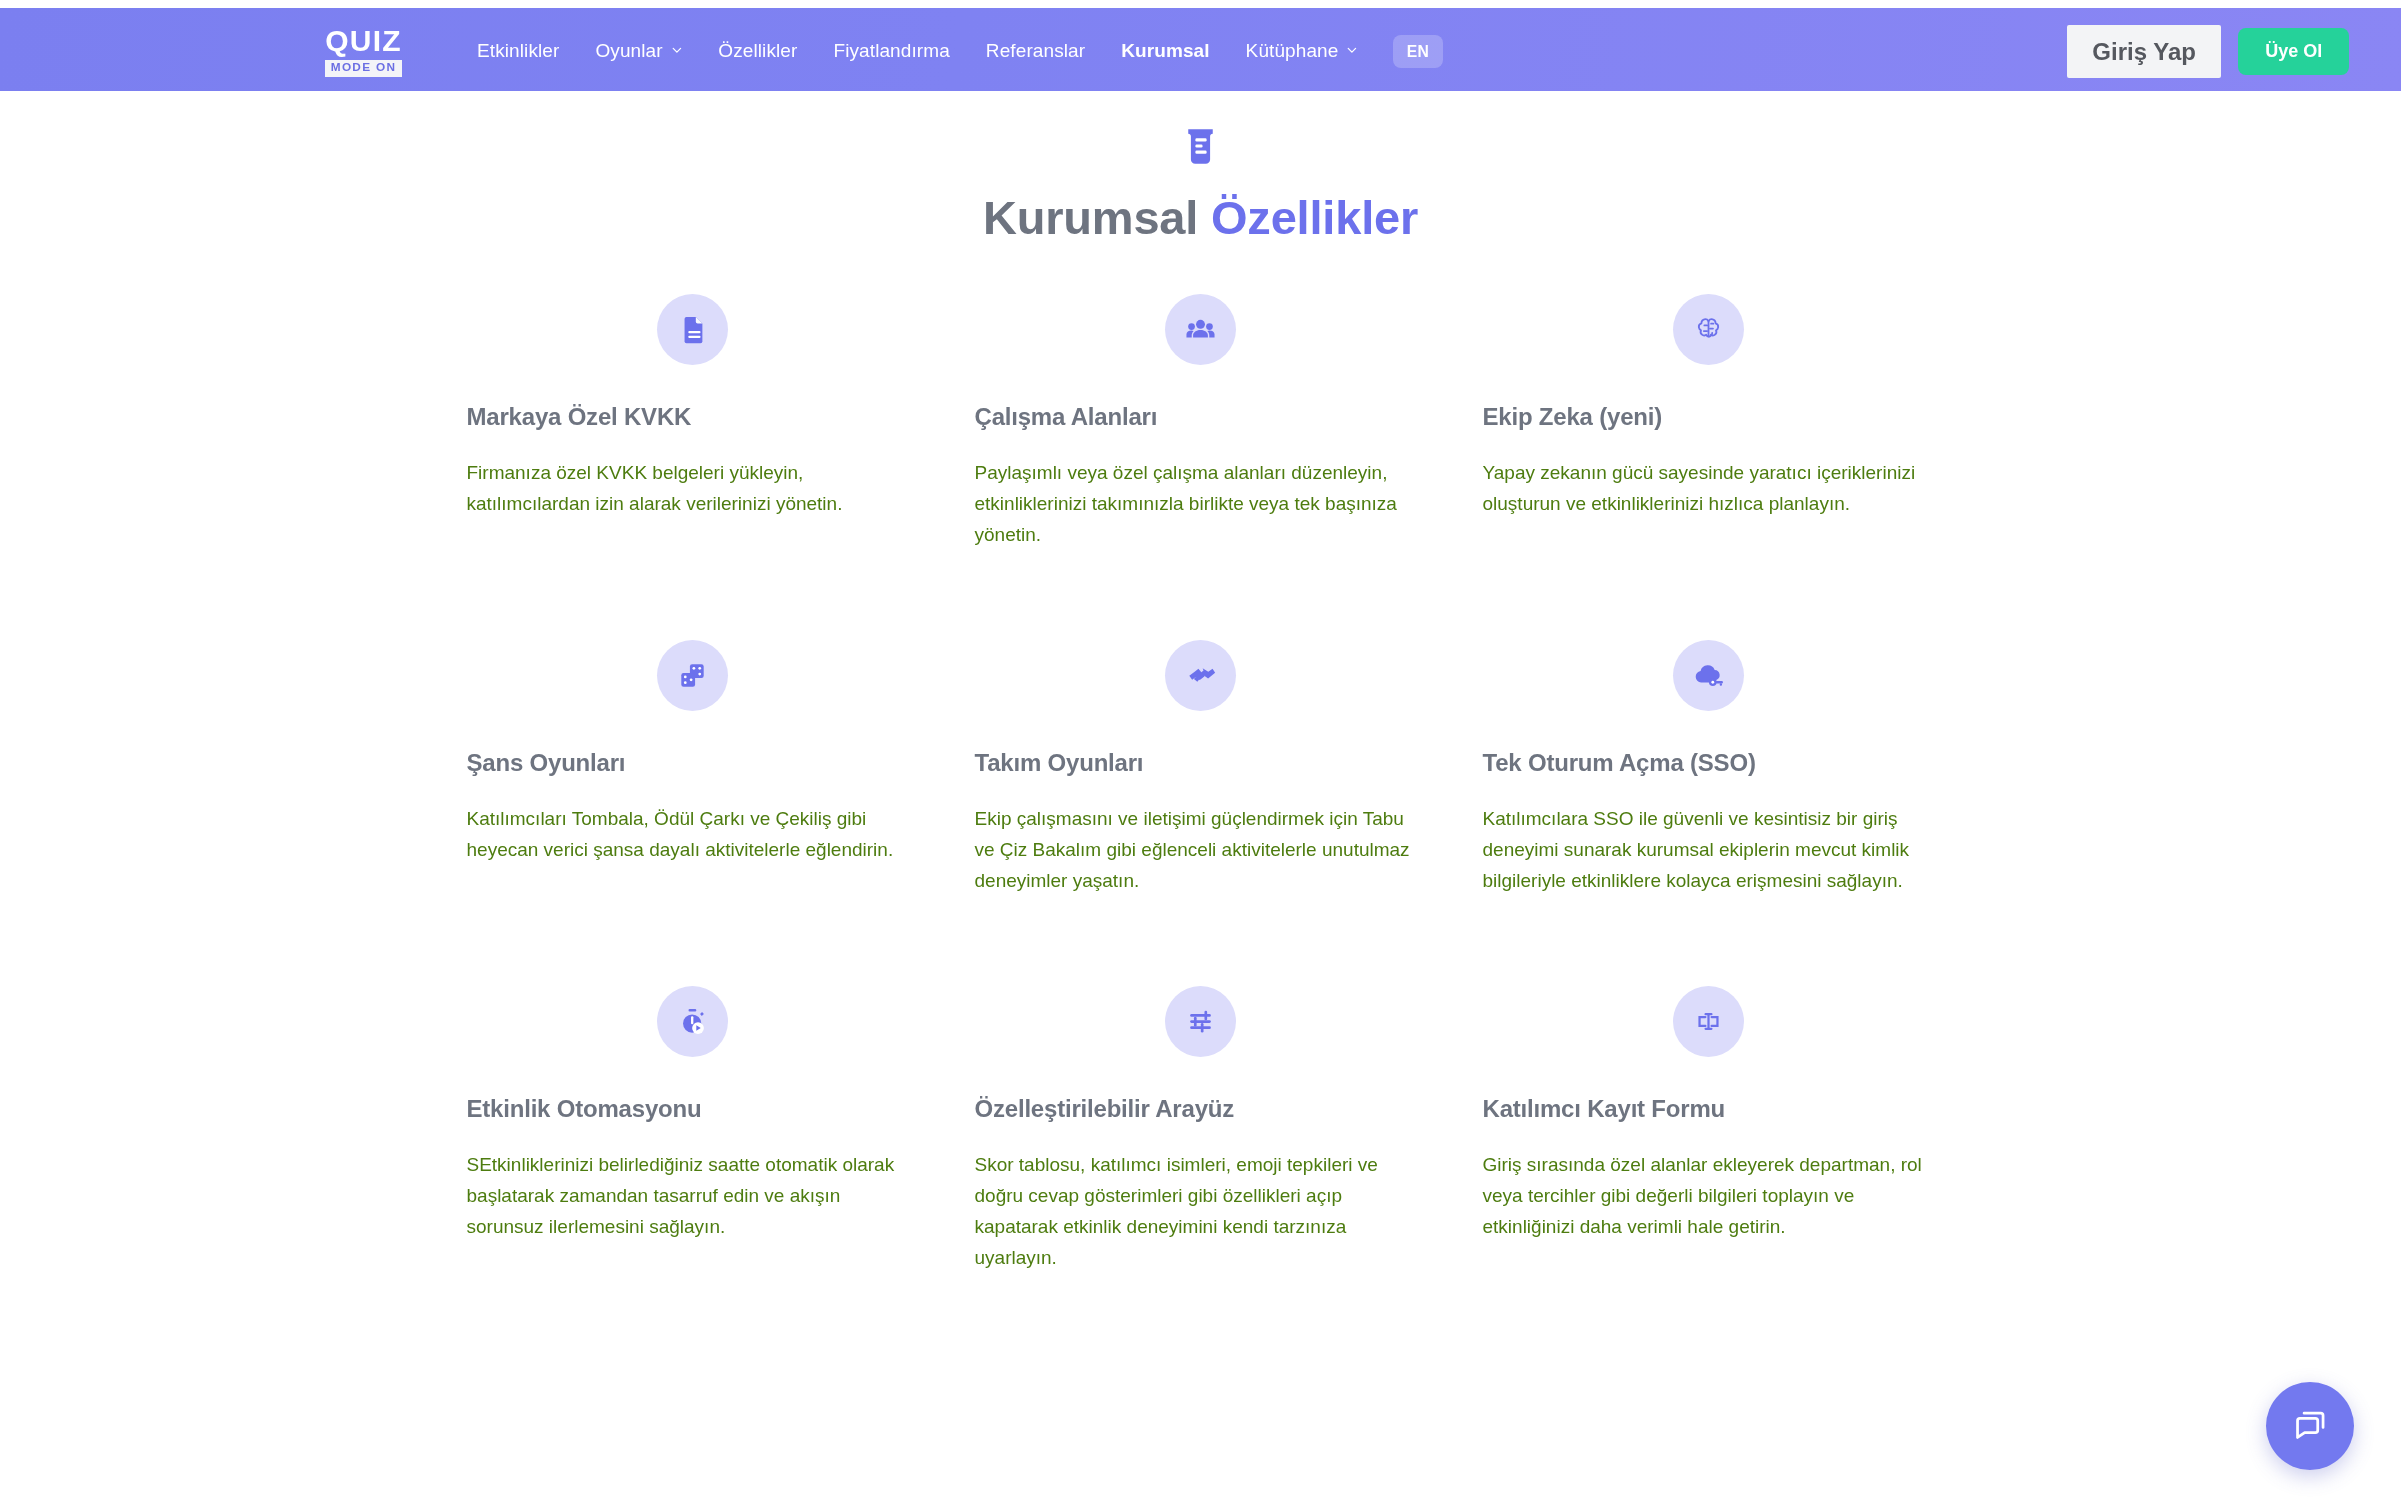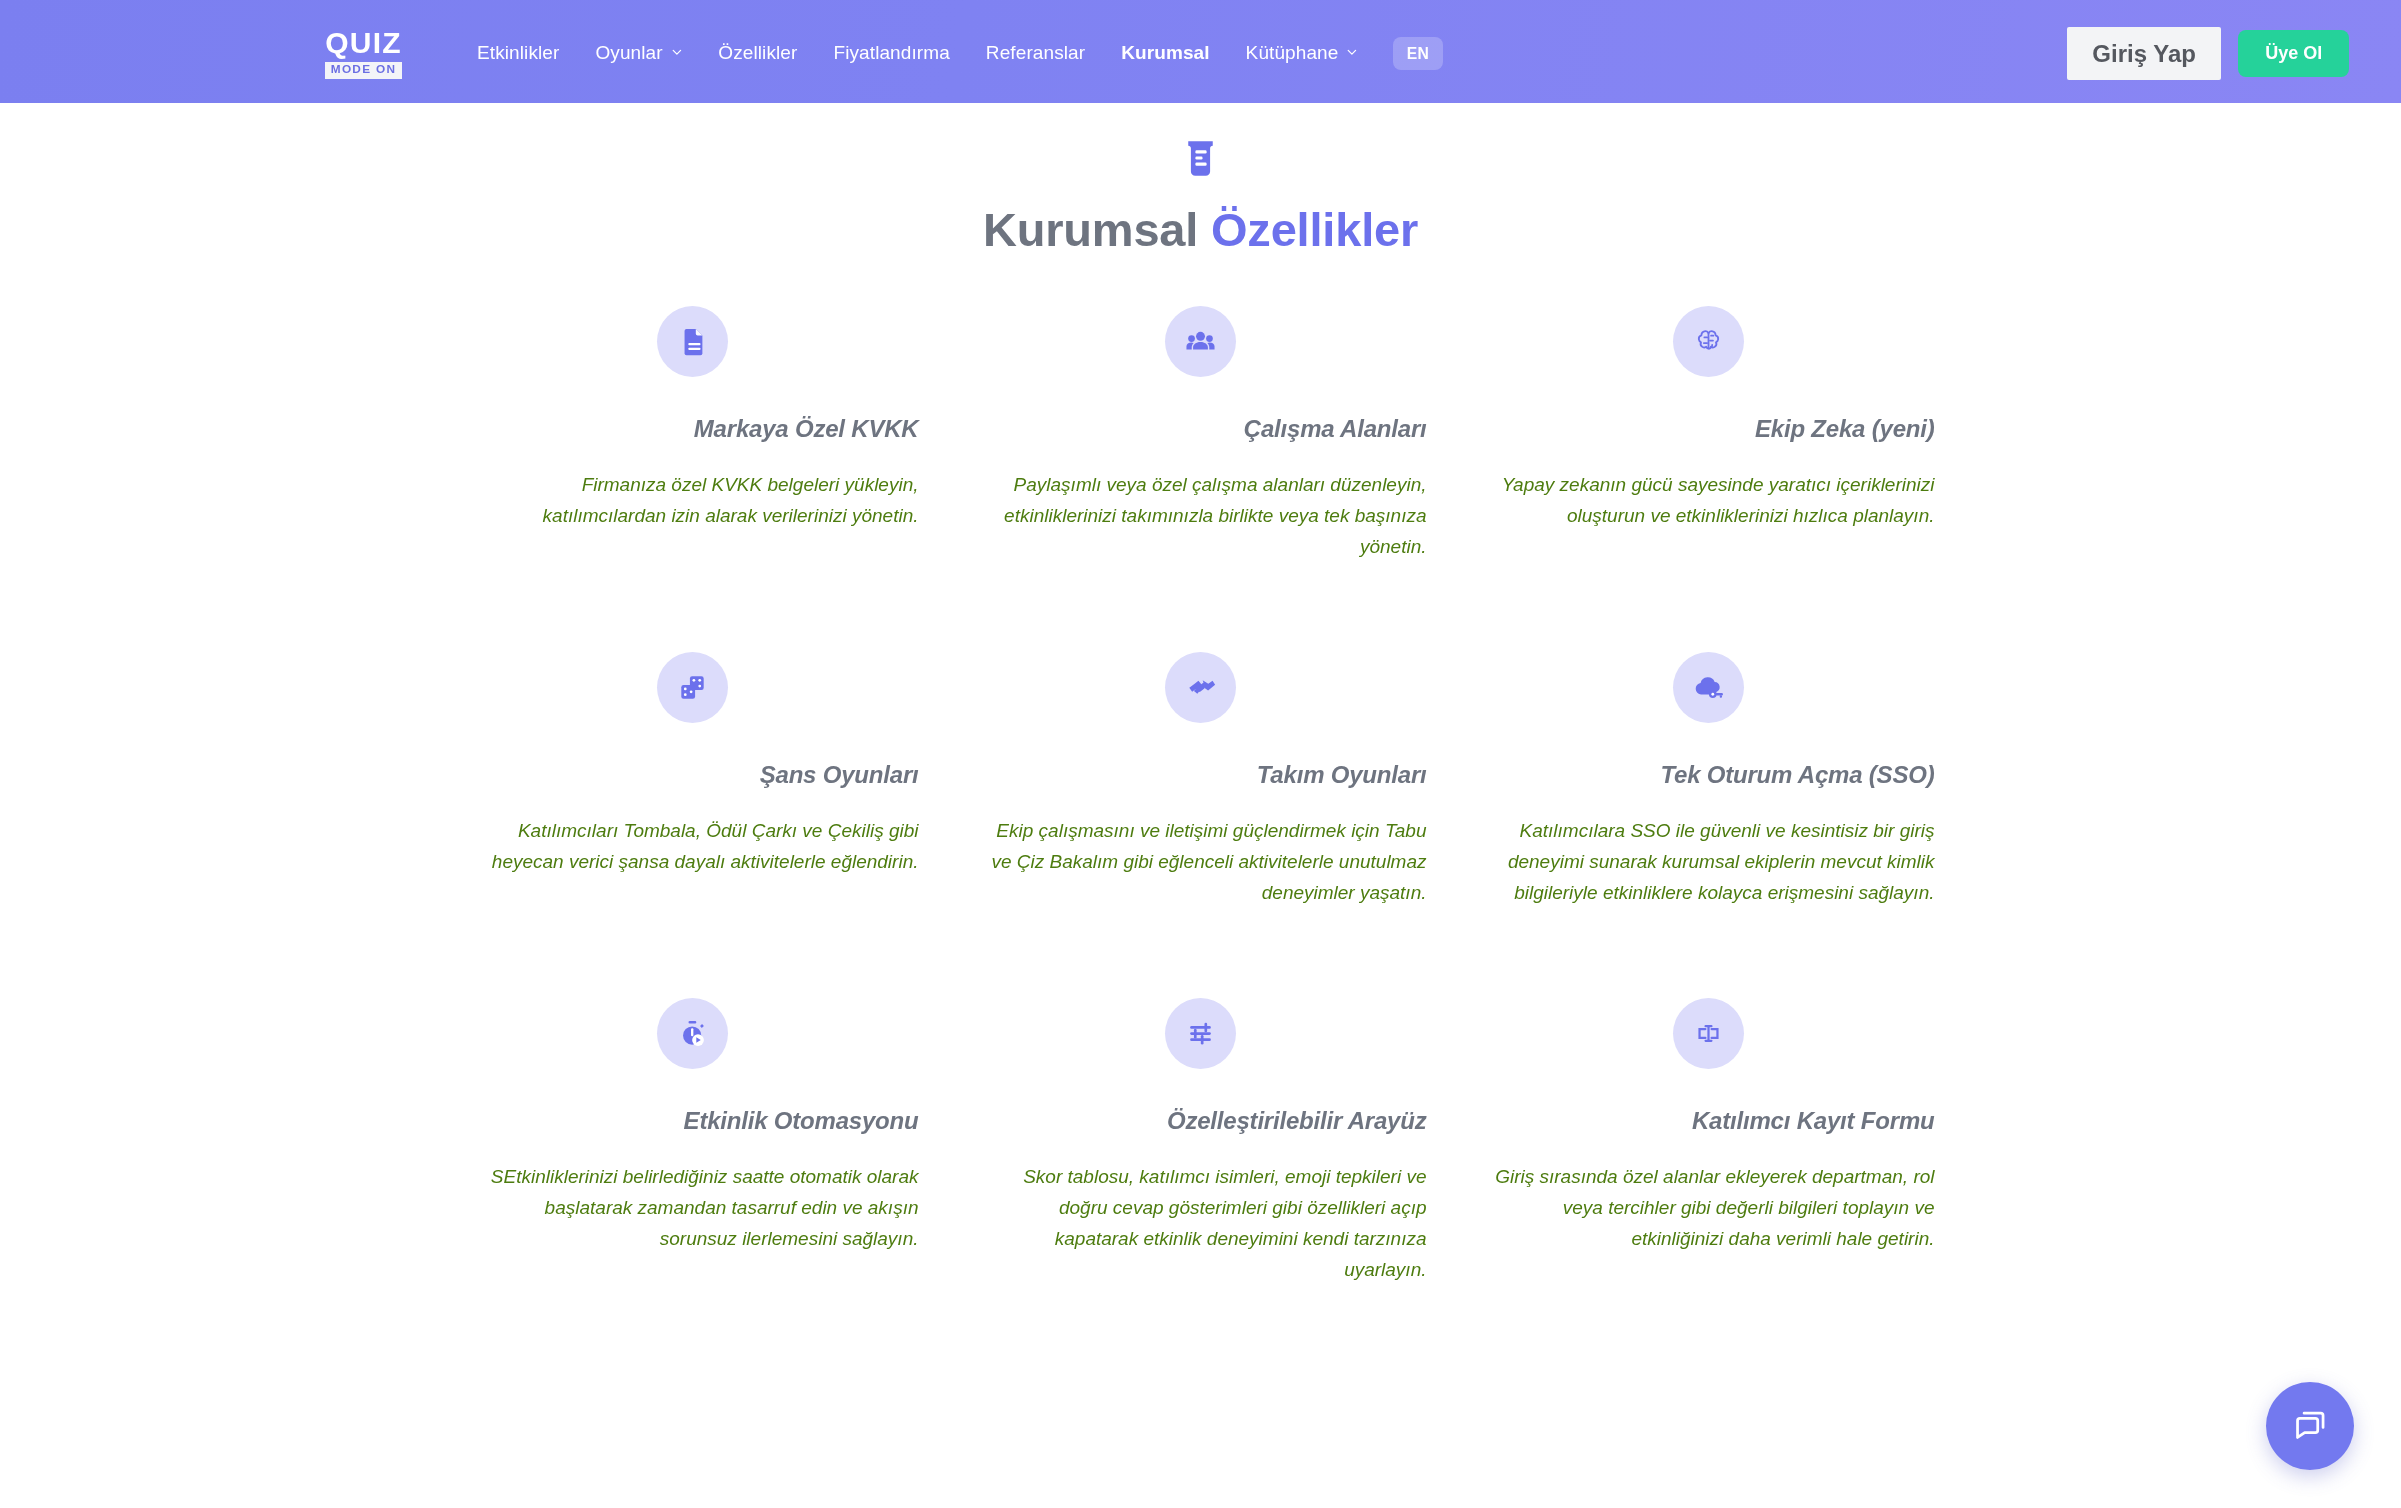--- a/index.html
+++ b/index.html
@@ -15,25 +15,26 @@
     font-family: "Liberation Sans", "DejaVu Sans", sans-serif;
     background: #ffffff;
     color: #6b7280;
     -webkit-font-smoothing: antialiased;
   }
 
   
   .navbar {
     position: relative;
     width: 2401px;
-    height: 103px;
+    height: 83px;
     background: linear-gradient(100deg, #7b7ff0 0%, #7f82f2 40%, #8a86f4 100%);
     display: flex;
     align-items: center;
     padding: 4px 47px 0 0;
+    margin-top: 8px;
   }
 
   .nav-inner {
     display: flex;
     align-items: center;
     width: 100%;
     padding-left: 321px;
   }
 
   
@@ -168,23 +169,22 @@
     margin: 0 auto;
     padding-top: 49px;
     width: 1524px;
     display: grid;
     grid-template-columns: repeat(3, 1fr);
     row-gap: 0;
     column-gap: 0;
   }
   .feature {
     padding: 0 28px;
-    text-align: right;
+    text-align: left;
     height: 346px;
-    font-style: italic;
   }
   .feature-icon-wrap {
     width: 71px;
     height: 71px;
     border-radius: 50%;
     background: #dcdcfb;
     margin: 0 auto 38px;
     display: flex;
     align-items: center;
     justify-content: center;

